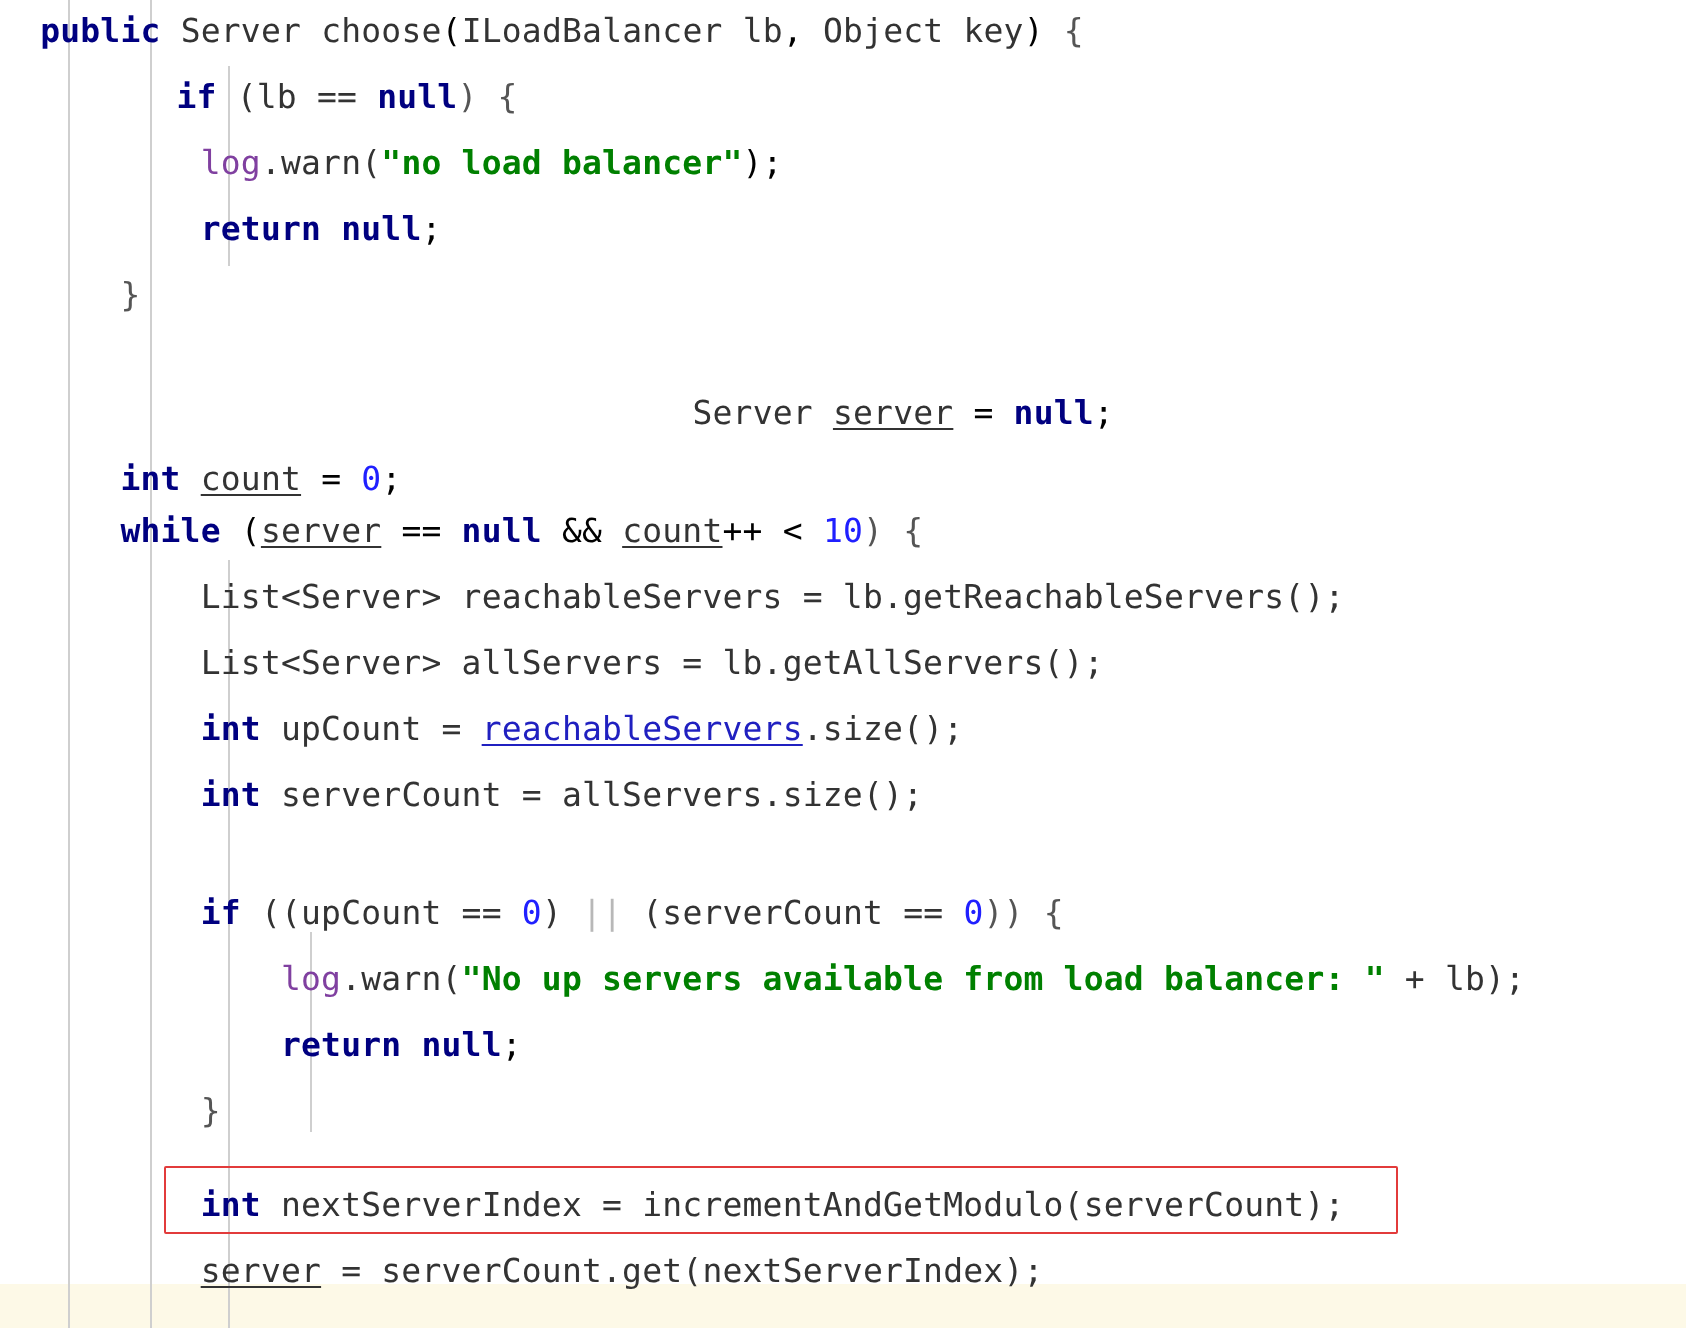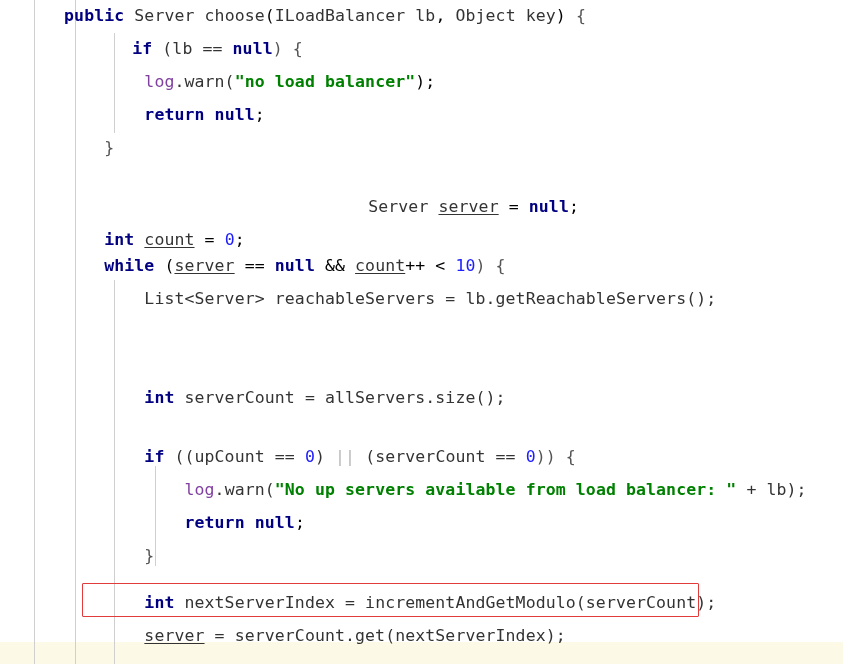--- a/index.html
+++ b/index.html
@@ -51,21 +51,20 @@
     position: absolute;
     width: 1px;
     background: #cfcfcf;
     z-index: 1;
   }
 
   .code-layer {
     position: absolute;
     inset: 0;
     z-index: 3;
-    margin-left: 44px;
   }
 
   .line {
     position: absolute;
     left: 0;
     right: 0;
     height: 33.3px;
     line-height: 33.3px;
     white-space: pre;
     font-size: 16.5px;
@@ -130,21 +129,23 @@
     <div class="line" style="top:164px;"></div>
 
     <div class="line" style="top:190px;text-align:center;"><span class="pad">      </span><span class="plain">Server </span><span class="localvar">server</span><span class="op"> = </span><span class="kw">null</span><span class="op">;</span></div>
 
     <div class="line" style="top:223px;"><span class="pad">      </span><span class="kw">int</span><span> </span><span class="localvar">count</span><span class="op"> = </span><span class="num">0</span><span class="op">;</span></div>
 
     <div class="line" style="top:249px;"><span class="pad">      </span><span class="kw">while</span><span class="op"> (</span><span class="localvar">server</span><span class="op"> == </span><span class="kw">null</span><span class="op"> &amp;&amp; </span><span class="localvar">count</span><span class="op">++ </span><span class="op">&lt; </span><span class="num">10</span><span class="brace">) {</span></div>
 
     <div class="line" style="top:282px;"><span class="pad">          </span><span class="plain">List&lt;Server&gt; reachableServers = lb.getReachableServers();</span></div>
 
+    <div class="line" style="top:315px;"><span class="pad">          </span><span class="plain">List&lt;Server&gt; allServers = lb.getAllServers();</span></div>
 
+    <div class="line" style="top:348px;"><span class="pad">          </span><span class="kw">int</span><span class="plain"> upCount = </span><span class="linkvar">reachableServers</span><span class="plain">.size();</span></div>
 
     <div class="line" style="top:381px;"><span class="pad">          </span><span class="kw">int</span><span class="plain"> serverCount = allServers.size();</span></div>
 
     <div class="line" style="top:414px;"></div>
 
     <div class="line" style="top:440px;"><span class="pad">          </span><span class="kw">if</span><span class="plain"> ((upCount == </span><span class="num">0</span><span class="plain">) </span><span class="opdim">||</span><span class="plain"> (serverCount == </span><span class="num">0</span><span class="brace">)) {</span></div>
 
     <div class="line" style="top:473px;"><span class="pad">              </span><span class="fieldit">log</span><span class="plain">.warn(</span><span class="str">"No up servers available from load balancer: "</span><span class="plain"> + lb);</span></div>
 
     <div class="line" style="top:506px;"><span class="pad">              </span><span class="kw">return</span><span> </span><span class="kw">null</span><span class="op">;</span></div>

